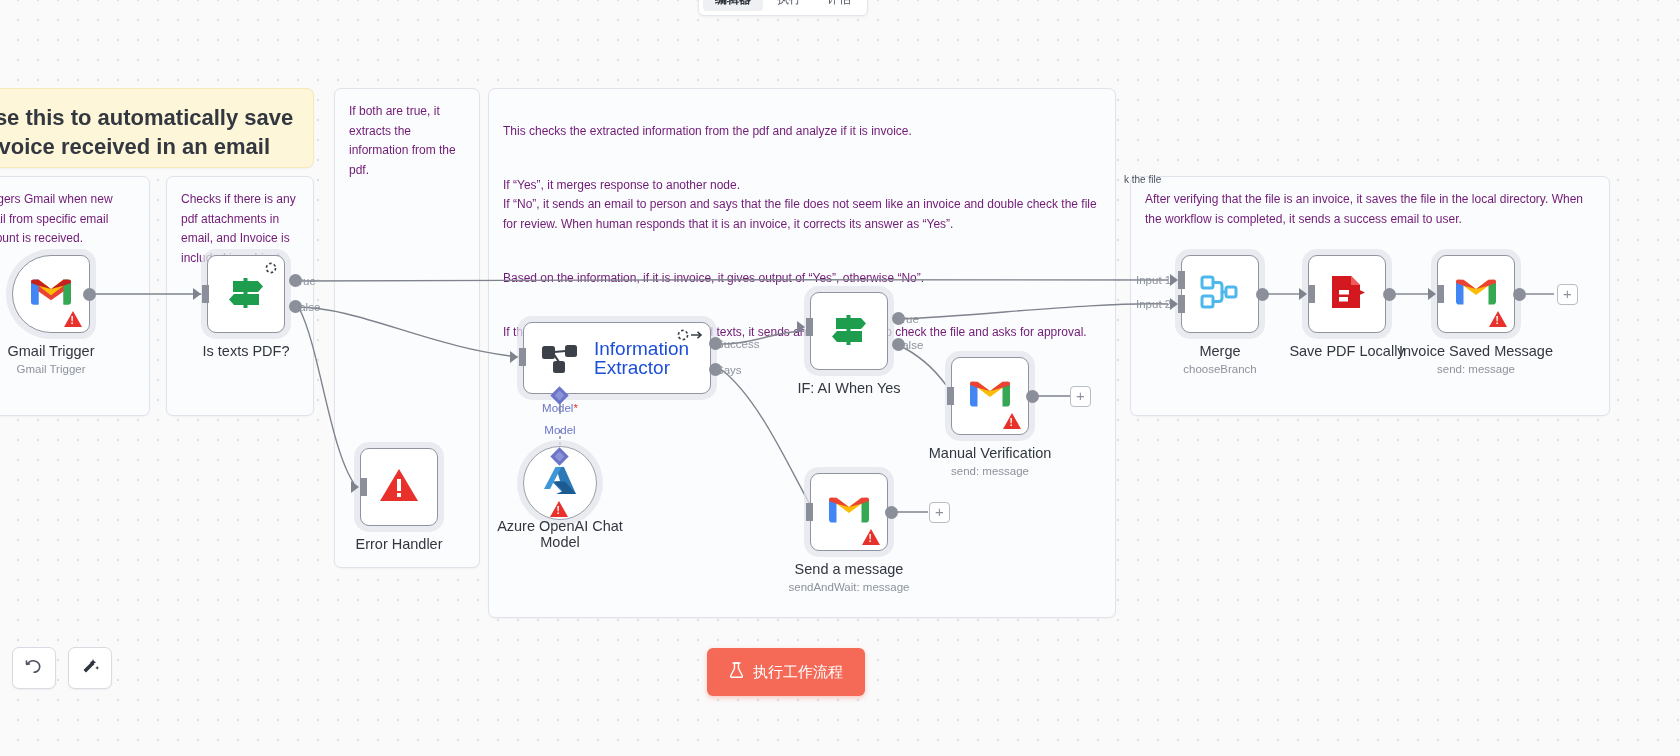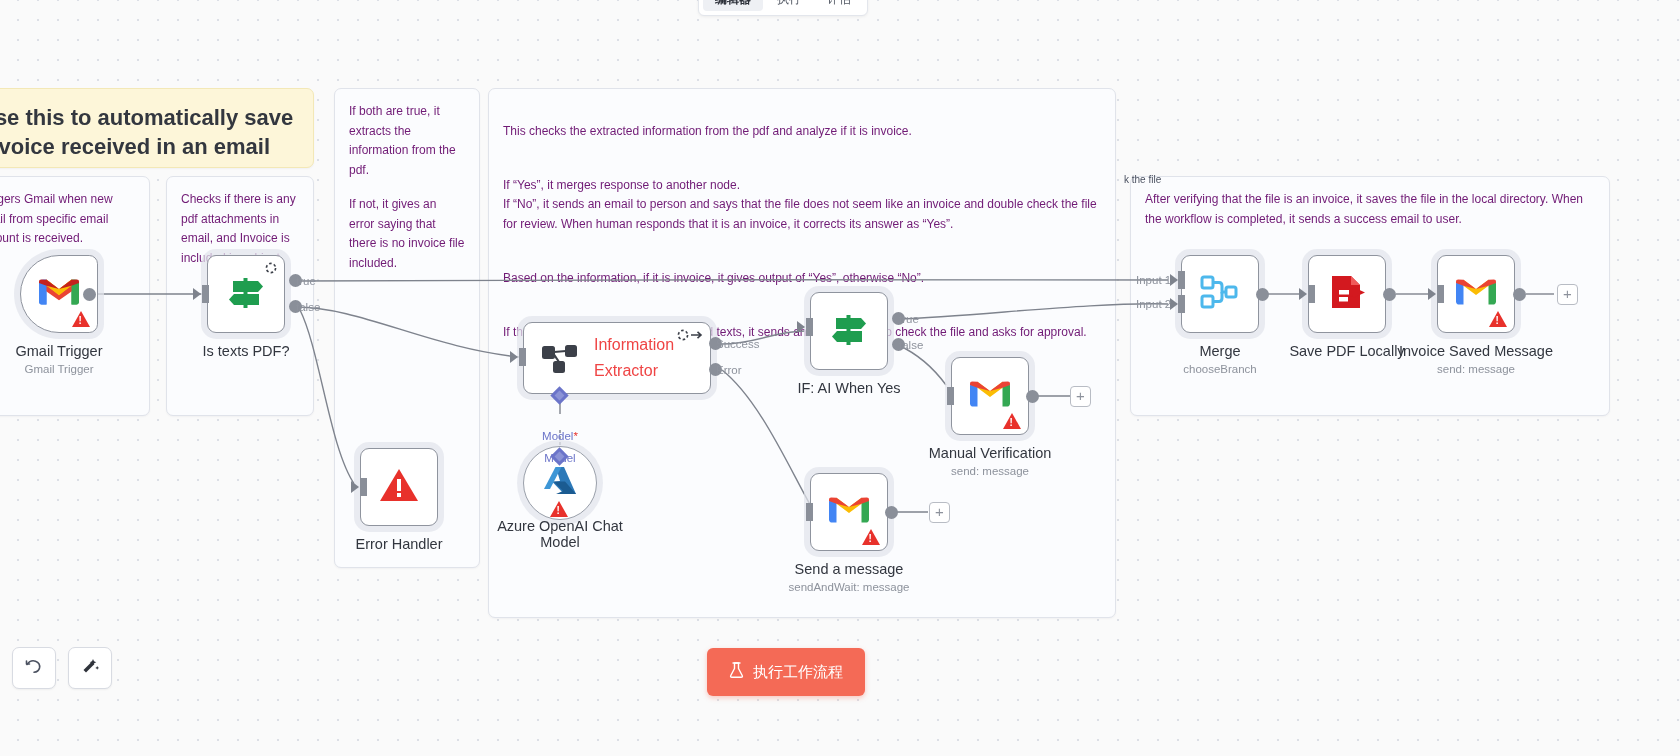--- a/index.html
+++ b/index.html
@@ -106,23 +106,23 @@
   .node-sublabel {
     position: absolute;
     left: 50%; transform: translateX(-50%);
     top: 108px;
     font-size: 11.5px;
     color: #8d929c;
     white-space: nowrap;
     text-align: center;
   }
   .node-title-inline {
-    font-size: 16px;
-    color: #ef4444;
-    line-height: 26px;
+    font-size: 19px;
+    color: #1d4ed8;
+    line-height: 19px;
   }
 
   
   .warn {
     position: absolute;
     right: 7px; bottom: 5px;
     width: 0; height: 0;
     border-left: 9px solid transparent;
     border-right: 9px solid transparent;
     border-bottom: 16px solid #e8312b;
@@ -205,21 +205,20 @@
     width: 6.5px; height: 6.5px;
     background: #8b93d6;
   }
   .sub-label {
     position: absolute;
     font-size: 11.5px;
     color: #6b74c9;
     white-space: nowrap;
     z-index: 14;
     text-align: center;
-    margin-top: 28px;
   }
   .req-star { color: #e8312b; }
 
   
   .circle-node {
     position: absolute;
     width: 74px; height: 74px;
     border-radius: 50%;
     background: #ffffff;
     border: 1.6px solid #9aa0aa;
@@ -325,21 +324,20 @@
 
   <div class="sticky" style="left:166px; top:176px; width:148px; height:240px;">
     <div class="body">
       <p>Checks if there is any pdf attachments in email, and Invoice is included in subject</p>
     </div>
   </div>
 
   <div class="sticky" style="left:334px; top:88px; width:146px; height:480px;">
     <div class="body">
       <p>If both are true, it extracts the information from the pdf.</p>
-      <p>If not, it gives an error saying that there is no invoice file included.</p>
     </div>
   </div>
 
   <div class="sticky" style="left:488px; top:88px; width:628px; height:530px;">
     <div class="body" style="white-space:pre-line;">
       <p>This checks the extracted information from the pdf and analyze if it is invoice.</p>
       <p>If “Yes”, it merges response to another node.
 If “No”, it sends an email to person and says that the file does not seem like an invoice and double check the file for review. When human responds that it is an invoice, it corrects its answer as “Yes”.</p>
       <p>Based on the information, if it is invoice, it gives output of “Yes”, otherwise “No”.</p>
       <p>If there is an error parsing the extracted texts, it sends an email to user to check the file and asks for approval.</p>
@@ -347,21 +345,21 @@
   </div>
 
   <div class="float-text" style="left:1124px; top:170px;">k the file</div>
 
   <div class="sticky" style="left:1130px; top:176px; width:480px; height:240px;">
     <div class="body">
       <p>After verifying that the file is an invoice, it saves the file in the local directory. When the workflow is completed, it sends a success email to user.</p>
     </div>
   </div>
 
-  <div class="node" style="left:20px; top:255px;">
+  <div class="node" style="left:12px; top:255px;">
     <div class="node-box trigger">
       <span>
         <svg width="40" height="30" viewBox="0 0 48 36">
           <path d="M3 33 L3 8 L24 23 L45 8 L45 33 Z" fill="#ffffff"></path>
           <path d="M0 8.5 Q0 3 5.5 3 L9 3 L9 33 L3.5 33 Q0 33 0 29.5 Z" fill="#4285f4"></path>
           <path d="M48 8.5 Q48 3 42.5 3 L39 3 L39 33 L44.5 33 Q48 33 48 29.5 Z" fill="#34a853"></path>
           <path d="M0 7 L9 3 L24 15 L39 3 L48 7 L48 11 L24 28 L0 11 Z" fill="#ea4335"></path>
           <path d="M9 3 L24 15 L39 3 L39 10 L24 22 L9 10 Z" fill="#fbbc04"></path>
           <path d="M0 7.5 L9 3.2 L9 33 L4 33 Q0 33 0 29 Z" fill="#4285f4"></path>
           <path d="M48 7.5 L39 3.2 L39 33 L44 33 Q48 33 48 29 Z" fill="#34a853"></path>
@@ -434,21 +432,21 @@
           <path d="M14 6 L24 6 M20.5 2.8 L24 6 L20.5 9.2" stroke="#3c4049" stroke-width="1.6" fill="none"></path>
         </svg>
       </div>
     </div>
   </div>
   <div class="arrow-head" style="left:510px; top:351px;"></div>
   <div class="in-port" style="left:519px; top:348px;"></div>
   <div class="dot" style="left:709px; top:337px;"></div>
   <div class="port-label" style="left:716px; top:338px;">Success</div>
   <div class="dot" style="left:709px; top:363px;"></div>
-  <div class="port-label" style="left:716px; top:364px;">Error</div>
+  <div class="port-label" style="left:716px; top:364px;">Says</div>
 
   <div class="diamond" style="left:553px; top:389px;"></div>
   <div class="sub-label" style="left:528px; top:402px; width:64px;"><span>Model</span><span class="req-star">*</span></div>
   <div class="sub-label" style="left:528px; top:424px; width:64px;">Model</div>
   <div class="diamond" style="left:553px; top:450px;"></div>
 
   <div class="circle-node" style="left:523px; top:446px;">
     <span>
       <svg width="34" height="34" viewBox="0 0 34 34">
         <path d="M13 3 L21 3 L33 30 L21 30 L9.5 18 L17 17 L13 3 Z" fill="#2d79b8"></path>

